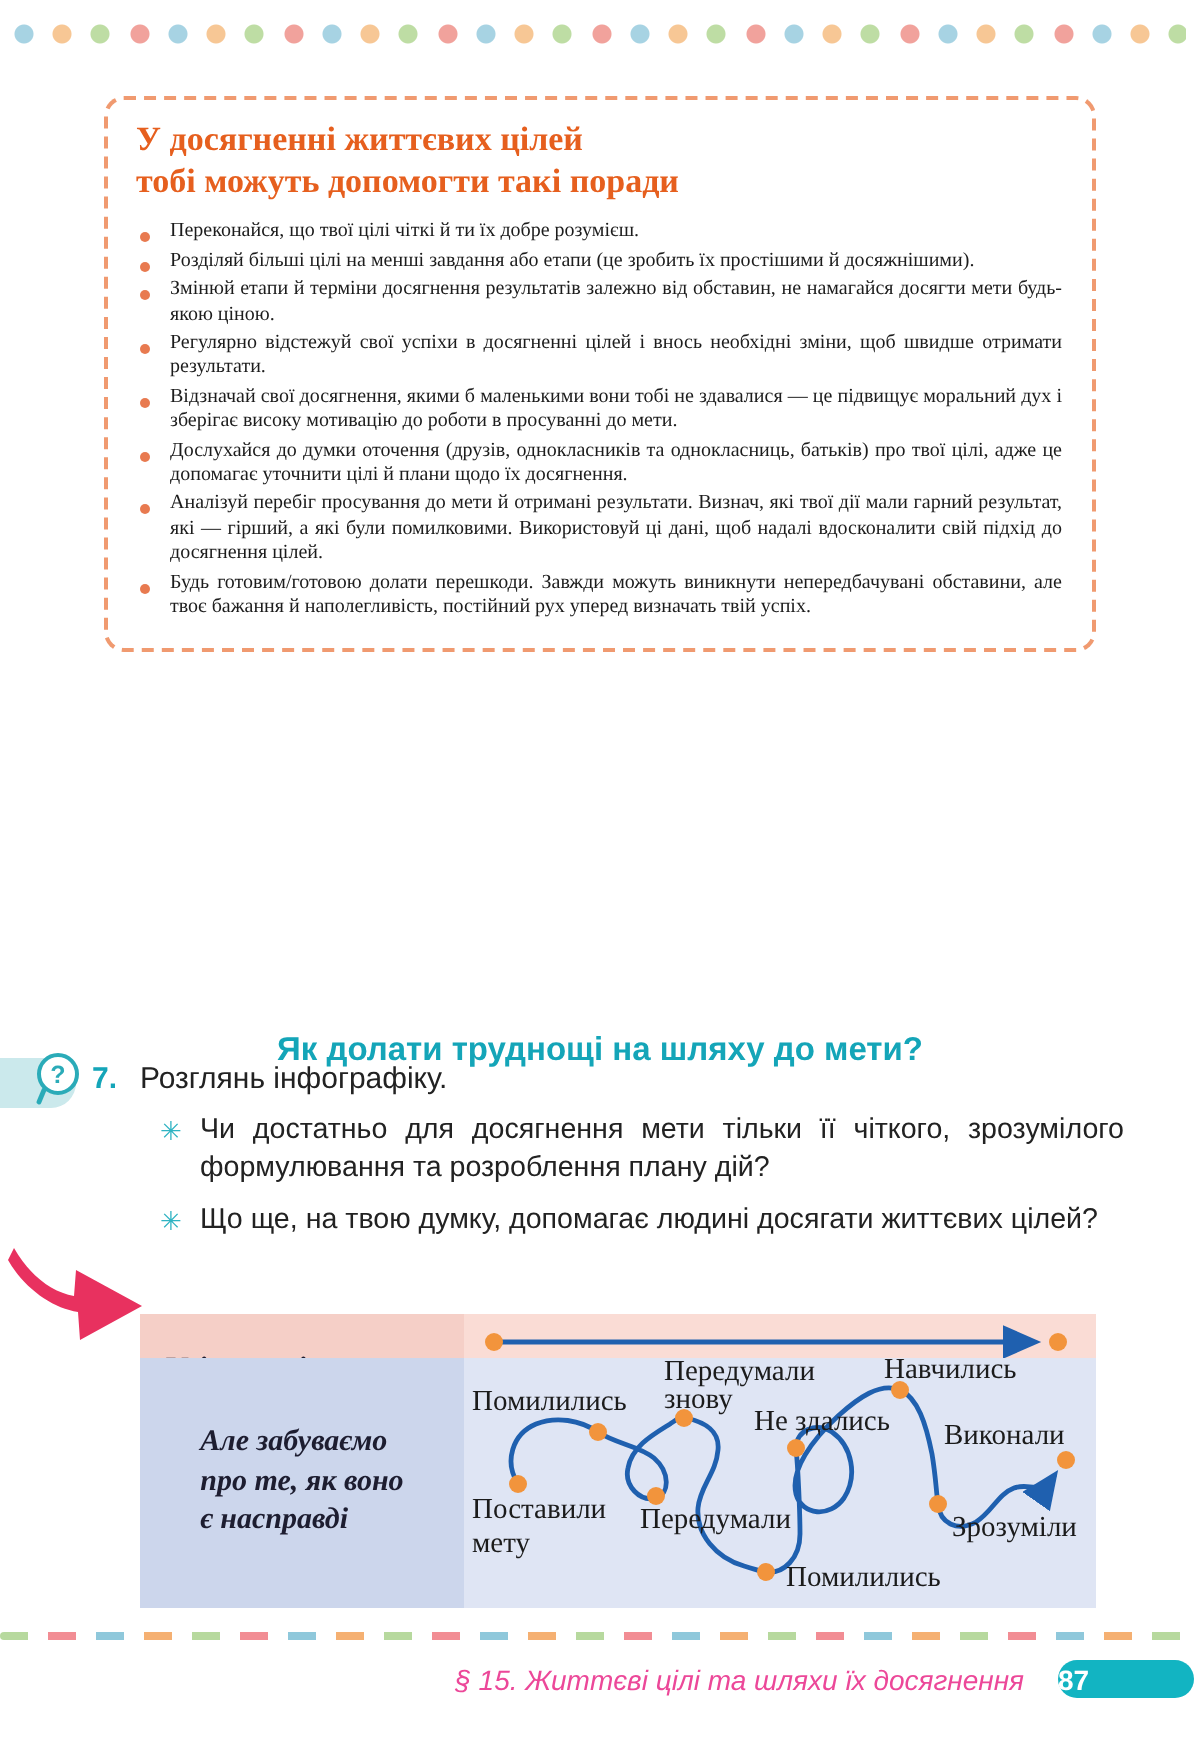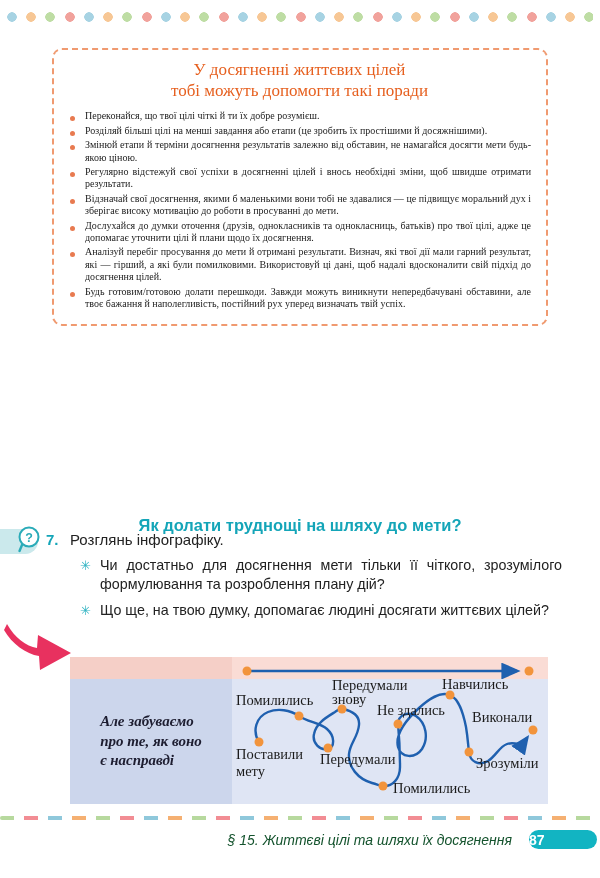--- a/index.html
+++ b/index.html
@@ -19,22 +19,22 @@
     background-position:0 0,19px 0,38px 0,58px 0;
     background-repeat:repeat-x;
   }
   
   .tips-box{
     position:absolute;top:48px;left:52px;width:496px;box-sizing:border-box;
     border:2px dashed #f09a70;border-radius:10px;
     padding:10px 15px 12px 14px;background:#fff;
   }
   .box-title{
-    text-align:center;color:#e65f1e;font-family:"Liberation Serif",serif;
-    font-weight:normal;font-size:17px;line-height:1.22;margin-bottom:9px;
+    text-align:left;color:#e65f1e;font-family:"Liberation Serif",serif;
+    font-weight:bold;font-size:17px;line-height:1.22;margin-bottom:9px;
   }
   .tips-list{list-style:none;margin:0;padding:0;}
   .tips-list li{
     position:relative;padding-left:17px;margin-bottom:2px;
     font-family:"Liberation Serif",serif;font-size:10px;line-height:1.24;
     color:#1c1c1c;text-align:justify;
   }
   .bullet-dot{
     position:absolute;left:2px;top:6px;width:5px;height:5px;border-radius:50%;
     background:#e87a50;
@@ -81,21 +81,21 @@
   
   .footer-dashes{
     position:absolute;top:816px;left:0;right:0;height:4px;border-radius:2px;
     background:repeating-linear-gradient(90deg,
       #b7d99e 0 14px,transparent 14px 24px,
       #f28d94 24px 38px,transparent 38px 48px,
       #8fc8db 48px 62px,transparent 62px 72px,
       #f5b072 72px 86px,transparent 86px 96px);
   }
   .footer-text{
-    position:absolute;top:832px;right:88px;font-style:italic;font-size:14px;color:#14532d;margin-left:44px;
+    position:absolute;top:832px;right:88px;font-style:italic;font-size:14px;color:#ec4899;margin-left:44px;
   }
   .page-pill{
     position:absolute;top:830px;right:3px;width:68px;height:19px;border-radius:10px;
     background:#12b4c2;color:#fff;font-weight:bold;font-size:14px;
     display:flex;align-items:center;
   }
 </style>
 </head>
 <body>
 

